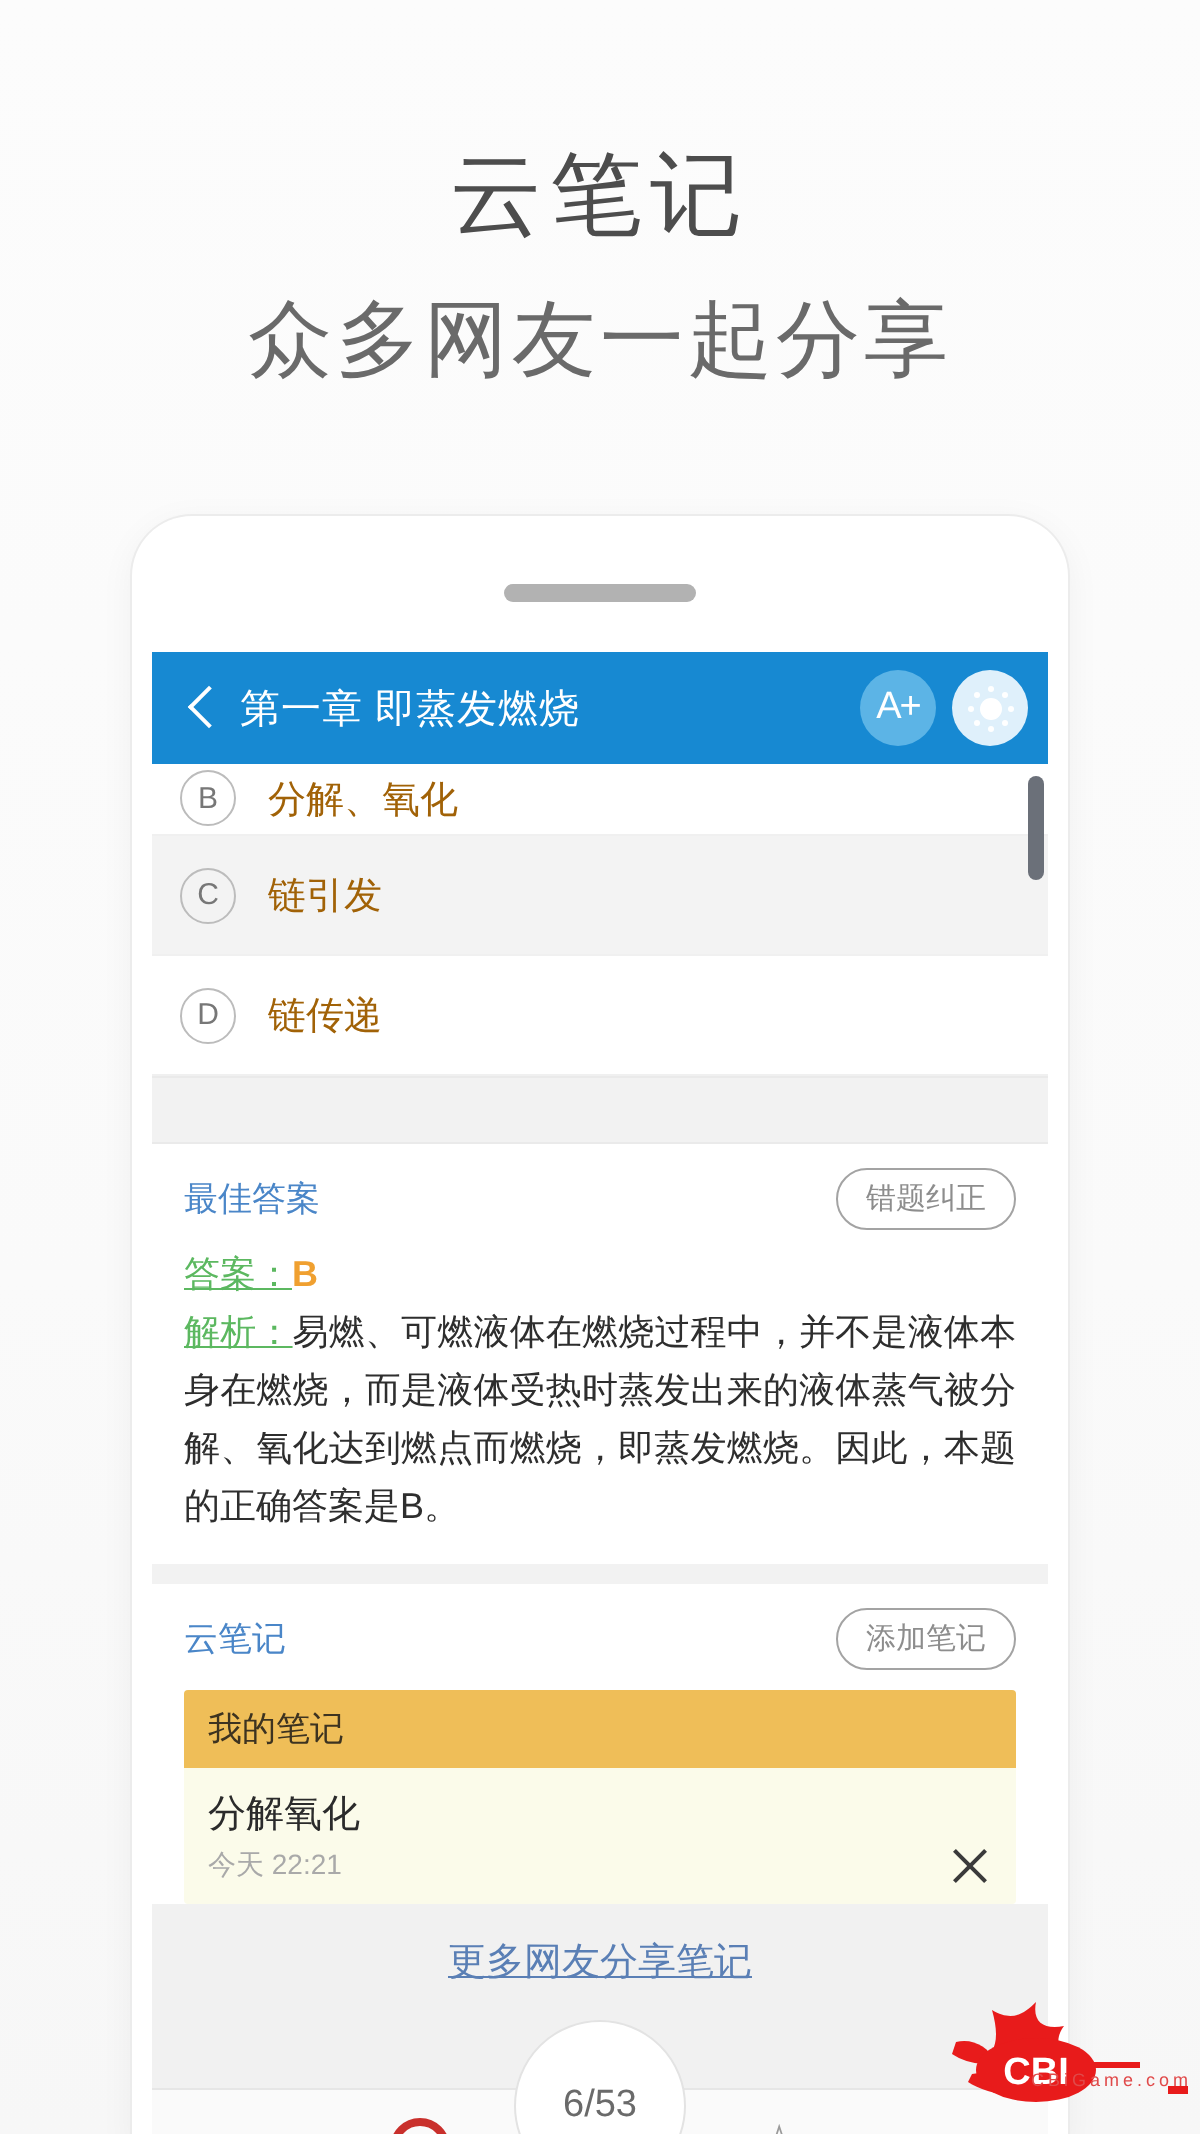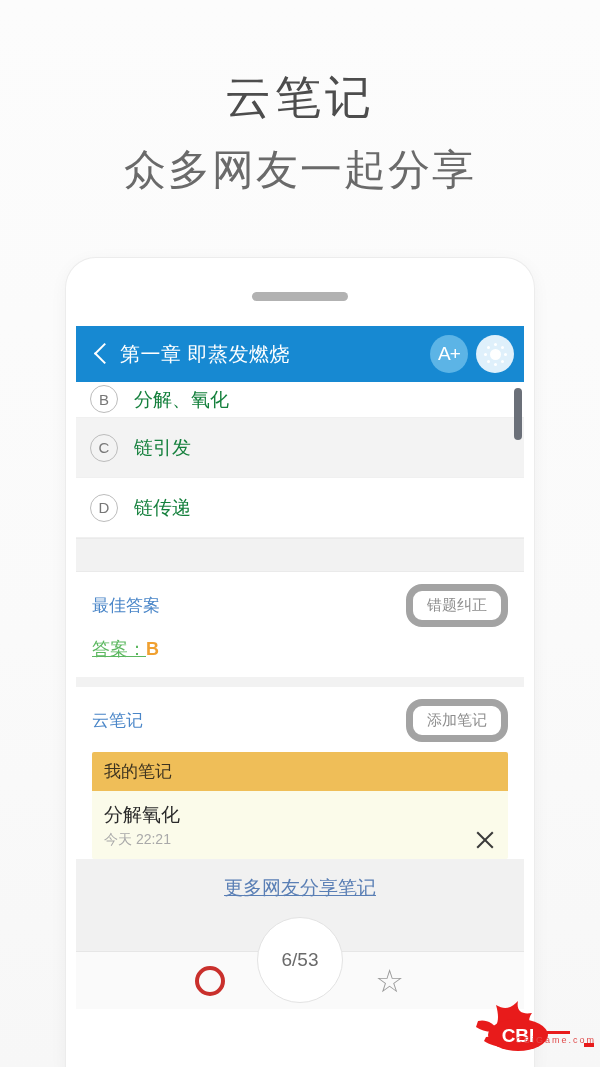--- a/index.html
+++ b/index.html
@@ -94,30 +94,30 @@
     cursor: pointer; background: #fff;
   }
   .opt-row.shaded { background: #f3f3f3; }
   .opt-row.clipped { height: 36px; align-items: flex-end; padding-bottom: 4px; }
   .opt-letter {
     width: 28px; height: 28px; border-radius: 50%;
     border: 1.3px solid #bcbcbc; color: #777;
     display: flex; align-items: center; justify-content: center;
     font-size: 15px; flex: 0 0 auto;
   }
-  .opt-text { margin-left: 16px; font-size: 19px; color: #15803d; }
+  .opt-text { margin-left: 16px; font-size: 19px; color: #a16207; }
 
   .band { height: 34px; background: #f2f2f2; border-top: 1px solid #eaeaea; border-bottom: 1px solid #eaeaea; }
 
   
   .card { background: #fff; padding: 12px 16px 14px 16px; }
   .card-head { display: flex; align-items: center; justify-content: space-between; margin-bottom: 8px; }
   .card-title { font-size: 17px; color: #4a86c8; }
   .pill {
-    border: 7px solid #a3a3a3; border-radius: 16px; color: #8d8d8d;
+    border: 1px solid #a3a3a3; border-radius: 16px; color: #8d8d8d;
     font-size: 15px; padding: 5px 14px; background: #fff; cursor: pointer;
     white-space: nowrap;
     text-align: right;
   }
   .ans-line { font-size: 18px; line-height: 28px; }
   .lbl-green { color: #5cb860; text-decoration: underline; }
   .ans-letter { color: #f0a030; font-weight: bold; }
   .explain {
     font-size: 18px; line-height: 29px; color: #2e2e2e;
     text-align: justify; margin-top: 1px;
@@ -244,20 +244,23 @@
       <div class="band"></div>
 
       <div class="card">
         <div class="card-head">
           <div class="card-title">最佳答案</div>
           <div class="pill">错题纠正</div>
         </div>
         <div class="ans-line">
           <span class="lbl-green">答案：</span><span class="ans-letter">B</span>
         </div>
+        <div class="explain">
+          <span class="lbl-green">解析：</span><span>易燃、可燃液体在燃烧过程中，并不是液体本身在燃烧，而是液体受热时蒸发出来的液体蒸气被分解、氧化达到燃点而燃烧，即蒸发燃烧。因此，本题的正确答案是B。</span>
+        </div>
       </div>
 
       <div class="note-head-band"></div>
 
       <div class="note-card">
         <div class="card-head">
           <div class="card-title">云笔记</div>
           <div class="pill">添加笔记</div>
         </div>
         <div class="note-box">

